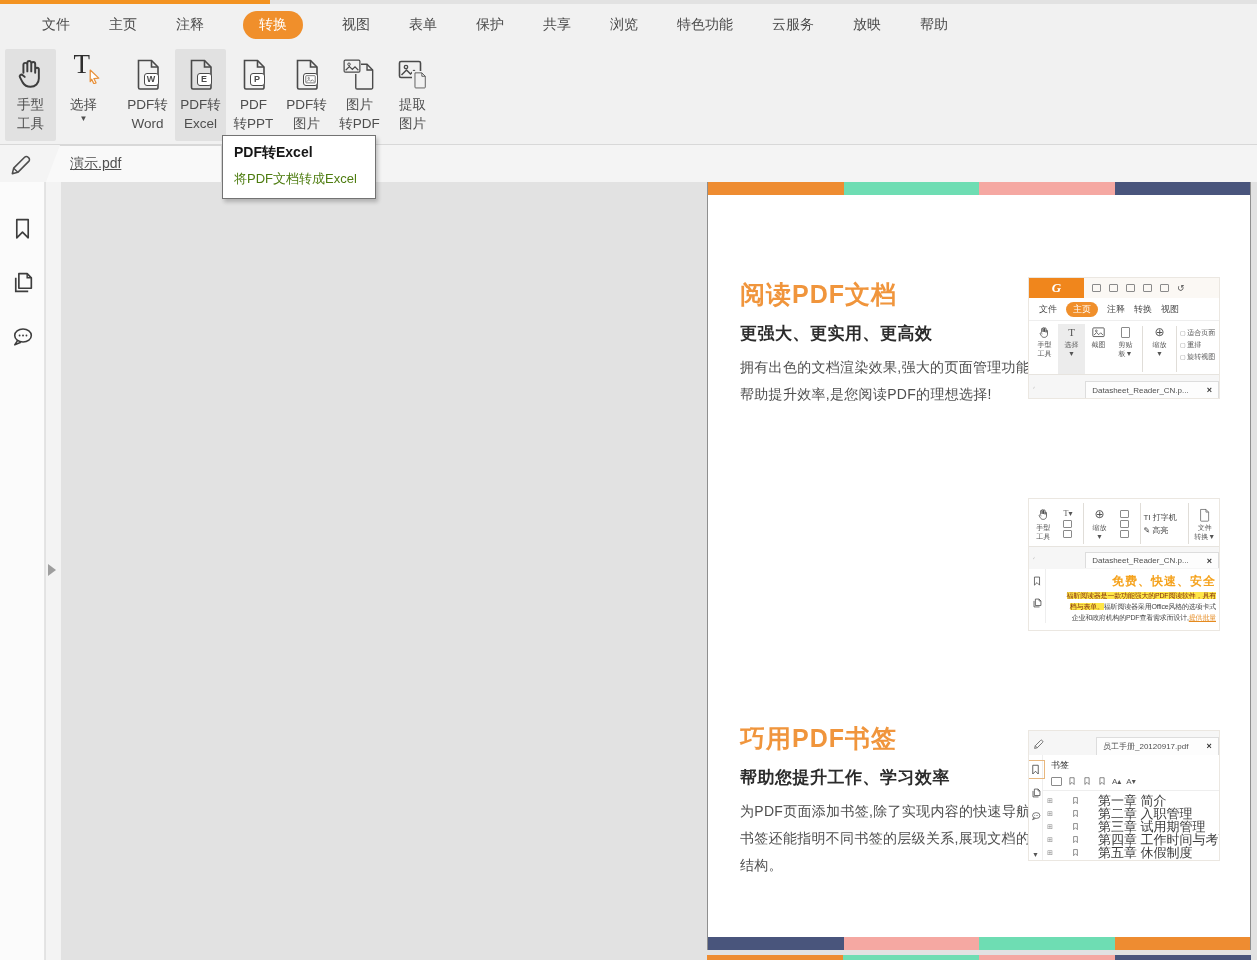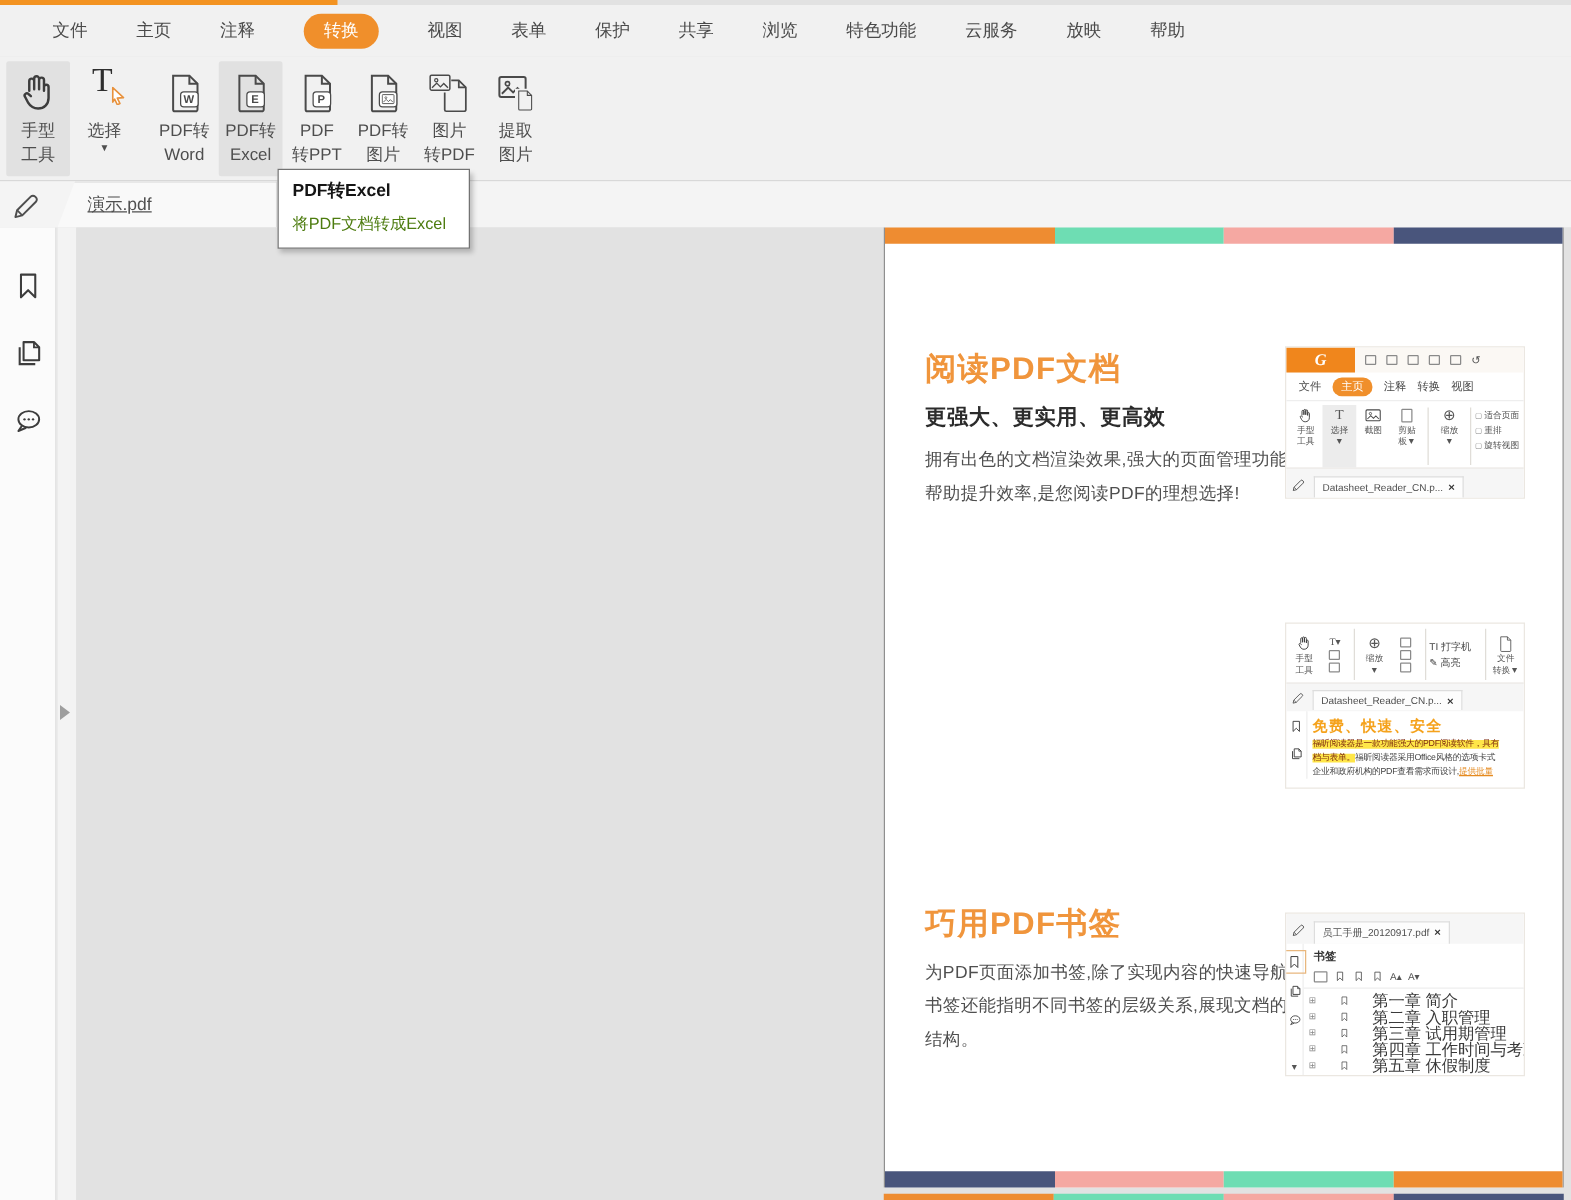--- a/index.html
+++ b/index.html
@@ -86,37 +86,37 @@
   .m1-pill { background:#F08F2B; color:#fff; border-radius:8px; padding:1px 7px; }
   .m1-tools { height:55px; border-top:1px solid #EEE; border-bottom:1px solid #E7E4DF;
     display:flex; padding:3px 2px 0 2px; }
   .m-tool { width:27px; display:flex; flex-direction:column; align-items:center; font-size:7px;
     line-height:9px; color:#555; text-align:center; }
   .m-tool .tic { height:16px; display:flex; align-items:center; justify-content:center; }
   .m-side { font-size:7px; line-height:12px; color:#555; padding-top:3px; }
   .m-side div::before { content:"▢ "; font-size:6px; color:#888; }
   .m-tabrow { height:24px; display:flex; align-items:center; gap:5px; padding-left:4px; background:#F6F6F6; }
   .m-tab { background:#FDFDFD; border:1px solid #DDD; border-bottom:none; height:18px;
-    display:flex; align-items:center; gap:4px; padding:0 6px; font-size:8px; color:#4f4f4f; margin-top:5px; }
+    display:flex; align-items:center; gap:18px; padding:0 6px; font-size:8px; color:#4f4f4f; margin-top:5px;margin-left:45px; }
   .m-close { color:#333; font-size:9px; font-weight:bold; }
   .glyph { color:#555; }
   .hl { background:#FFE648; color:#7E2B10; }
-  .m2-body { display:flex; }
+  .m2-body { display:flex;text-align:right; }
   .m2-rail { width:17px; border-right:1px solid #EEE; display:flex; flex-direction:column;
     align-items:center; padding-top:6px; gap:10px; }
   .m2-content { flex:1; padding:4px 3px 0 4px; }
   .m2-free { color:#F5A21C; font-size:12px; font-weight:bold; letter-spacing:1px; }
   .m2-line { font-size:7px; line-height:11px; letter-spacing:-0.2px; white-space:nowrap; }
   .m2-link { color:#E58A1F; text-decoration:underline; }
   .m3-body { display:flex; height:106px; }
   .m3-rail { width:20px; border-right:1px solid #EEE; display:flex; flex-direction:column;
     align-items:center; padding-top:8px; gap:11px; }
   .m3-rail .dn { color:#555; font-size:7px; margin-top:auto; margin-bottom:3px; }
   .m3-panel { flex:1; position:relative; }
-  .m3-title { font-size:9px; color:#333; padding:4px 0 2px 8px;font-weight:bold; }
+  .m3-title { font-size:9px; color:#333; padding:4px 0 2px 8px; }
   .m3-icons { display:flex; gap:5px; align-items:center; padding:2px 0 4px 8px; border-bottom:1px solid #EEE; }
   .m3-list { padding:3px 0 0 4px; }
   .m3-item { display:flex; align-items:center; gap:18px; font-size:13px; line-height:13px;
     color:#3a3a3a; white-space:nowrap; }
   .m3-item::before { content:"⊞"; color:#888; font-size:7px; }
   .m3-scroll { position:absolute; right:1px; top:34px; bottom:2px; width:7px; display:flex;
     flex-direction:column; justify-content:space-between; align-items:center; font-size:6px; color:#888; }
   .m3-scroll .bar { width:4px; flex:0 0 22px; background:#CFCFCF; }
 </style>
 </head>
@@ -464,20 +464,21 @@
           <div class="m2-free">免费、快速、安全</div>
           <div class="m2-line"><span class="hl">福昕阅读器是一款功能强大的PDF阅读软件，具有</span></div>
           <div class="m2-line"><span class="hl">档与表单。</span><span>福昕阅读器采用Office风格的选项卡式</span></div>
           <div class="m2-line"><span>企业和政府机构的PDF查看需求而设计,</span><span class="m2-link">提供批量</span></div>
         </div>
       </div>
     </div>
 
     <div class="section" style="top:540px">
       <div class="sec-h">巧用PDF书签</div>
+      <div class="sec-sub">帮助您提升工作、学习效率</div>
       <div class="sec-body">为PDF页面添加书签,除了实现内容的快速导航,书签还能指明不同书签的层级关系,展现文档的结构。</div>
     </div>
 
     <div class="mini" style="top:548px;height:131px">
       <div class="m-tabrow">
         <svg width="13" height="13">
             <use href="#sym-pencil"></use>
           </svg>
         <div class="m-tab">
             <span>员工手册_20120917.pdf</span>

